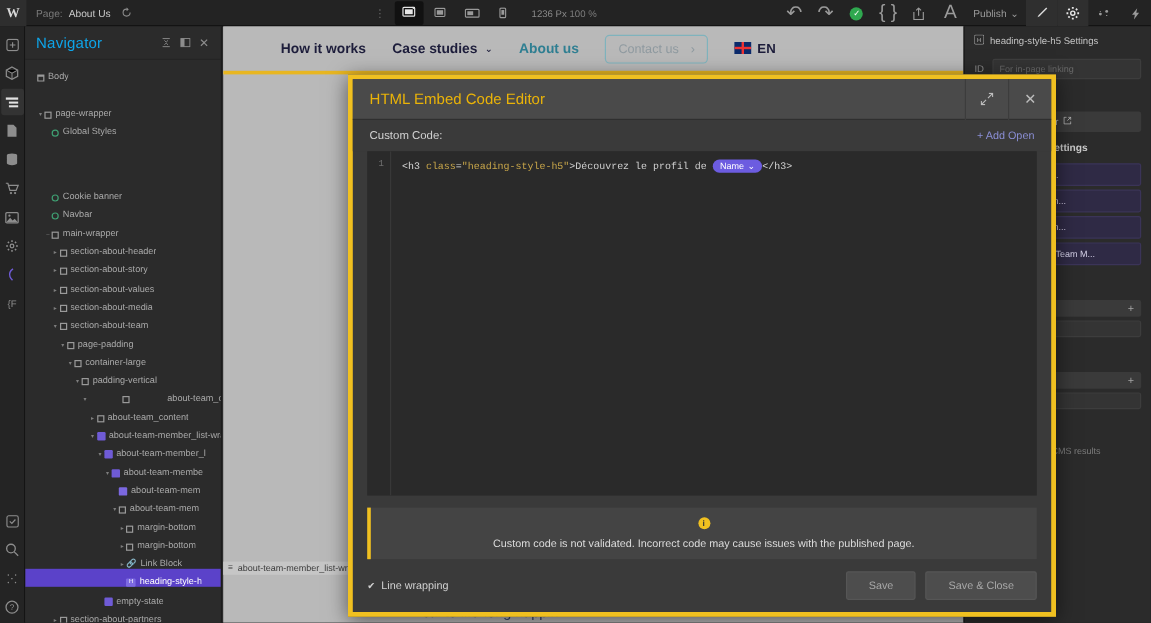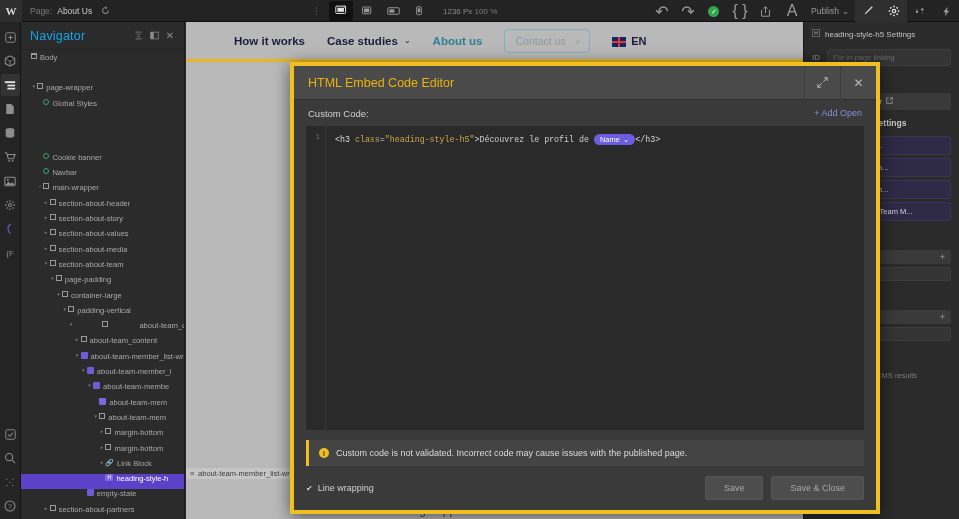--- a/index.html
+++ b/index.html
@@ -86,21 +86,21 @@
     border-bottom:1px solid #242424;
   }
   .nav-title { font-size:12.5px; color:#0ea5e9; flex:1; letter-spacing:.2px; }
   .nav-hi {
     width:16px; height:16px; display:flex; align-items:center; justify-content:center;
     color:#8d8d8d; font-size:9px;
   }
   .nav-body { flex:1; overflow:hidden; padding-top:3px; position:relative; }
 
   .row {
-    display:flex; align-items:flex-start; height:15.3px; font-size:7.6px;
+    display:flex; align-items:flex-end; height:15.3px; font-size:7.6px;
     color:#a9a9a9; white-space:nowrap; position:relative;
   }
   .row.sel { background:#5b42c9; color:#fff; }
   .row .caret {
     width:7px; display:inline-block; text-align:center; font-size:5px; color:#7d7d7d;
     flex:none;
   }
   .row .gi { margin-right:3px; display:inline-flex; flex:none; }
   .row .lbl { overflow:hidden; text-overflow:clip; }
 
@@ -122,21 +122,21 @@
     gap:0; padding-left:48px; background:#b9b9b9;
     border-bottom:3px solid #e8b621;
   }
   .sn-item { font-size:11.5px; font-weight:bold; color:#1d1d3b; margin-right:22px; }
   .sn-item.cur { color:#2f7f92; }
   .sn-caret { font-size:8px; color:#1d1d3b; margin-left:-18px; margin-right:22px; }
   .sn-cta {
     border:1px solid #7fb3bd; border-radius:4px; padding:5px 10px; font-size:10.5px;
     color:#8f9aa0; display:flex; align-items:center; gap:10px; margin-right:22px;
   }
-  .sn-lang { display:flex; align-items:flex-end; gap:5px; font-size:11px; font-weight:bold; color:#1d1d3b;}
+  .sn-lang { display:flex; align-items:flex-start; gap:5px; font-size:11px; font-weight:bold; color:#1d1d3b;}
   .flag {
     width:14px; height:10px; background:#0b2a6b; display:inline-block; position:relative;
     overflow:hidden;
   }
   .flag:before {
     content:""; position:absolute; left:0; top:4px; width:14px; height:2px; background:#e33;
   }
   .flag:after {
     content:""; position:absolute; left:6px; top:0; width:2px; height:10px; background:#e33;
   }
@@ -239,21 +239,21 @@
   .tok-attr { color:#c8a64a; }
   .tok-str { color:#c8a64a; }
   .chip {
     display:inline-flex; align-items:center; gap:3px; background:#6c5ce0; color:#fff;
     border-radius:8px; padding:0 6px; font-size:7.5px; height:11px;
     font-family:"Liberation Sans", sans-serif; vertical-align:middle;
   }
   .m-warn {
     margin:10px 12px 0 12px; background:#444; border-left:3px solid #f0c020;
     display:flex; align-items:center; gap:7px; padding:8px 10px;
-    font-size:9px; color:#dcdcdc;
+    font-size:9px; color:#dcdcdc;flex-direction:column;
   }
   .warn-ico {
     width:10px; height:10px; border-radius:50%; background:#f0c020; color:#333;
     font-size:7px; font-weight:bold; display:flex; align-items:center; justify-content:center;
     flex:none;
   }
   .m-foot {
     height:44px; display:flex; align-items:center; padding:0 12px; gap:8px;
   }
   .chk {

